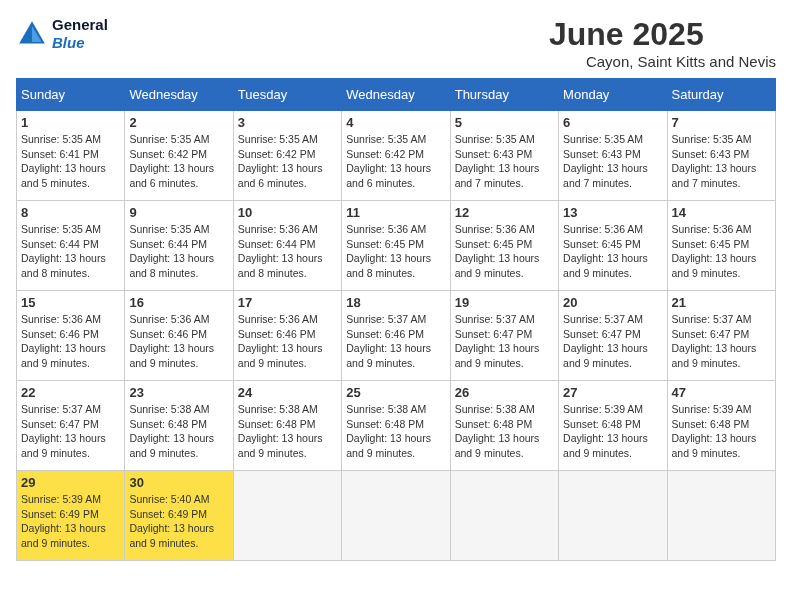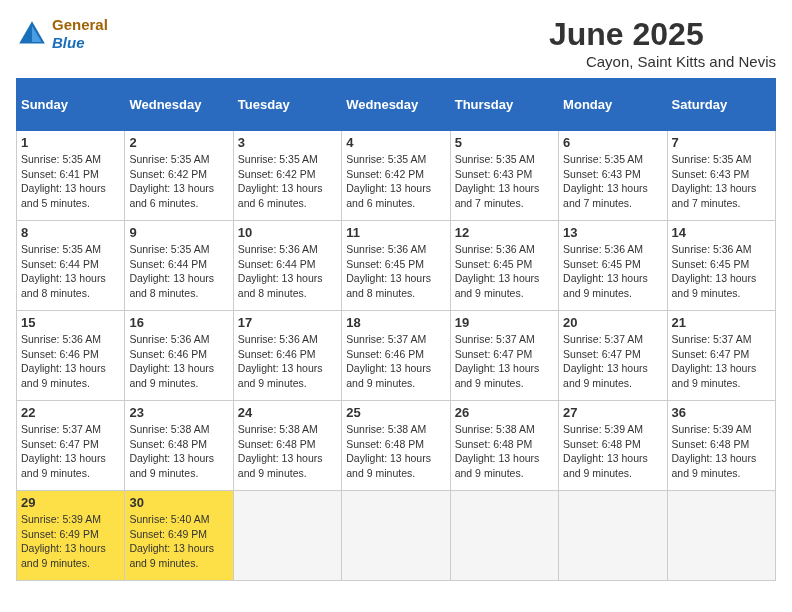--- a/index.html
+++ b/index.html
@@ -19,21 +19,21 @@
     .logo {
       display: flex;
       align-items: center;
       gap: 4px;
     }
     .logo-text {
       font-size: 15px;
       font-weight: bold;
       line-height: 1.2;
     }
-    .logo-text .general { color: #a16207; }
+    .logo-text .general { color: #0f172a; }
     .logo-text .blue { color: #1a6fbb; font-style: italic; }
     .logo-icon {
       width: 32px;
       height: 32px;
     }
     .title-area {
       text-align: left;
     }
     .month-title {
       font-size: 32px;
@@ -46,24 +46,24 @@
       margin-left: 37px;
     }
     .calendar {
       width: 100%;
       border-collapse: collapse;
       font-size: 11px;
     }
     .calendar thead th {
       background: #2a6bbf;
       color: #fff;
-      padding: 18px 4px;
+      padding: 8px 4px;
       text-align: left;
       font-size: 13px;
-      font-weight: bold;
+      font-weight: normal;
       border: 1px solid #2a6bbf;
     }
     .calendar tbody td {
       border: 1px solid #ccc;
       vertical-align: top;
       padding: 4px;
       width: calc(100% / 7);
       height: 90px;
       background: #fff;
     }
@@ -336,21 +336,21 @@
         </td>
         <td>
           <span class="day-number">27</span>
           <div class="day-info">
             Sunrise: 5:39 AM<br>
             Sunset: 6:48 PM<br>
             Daylight: 13 hours and 9 minutes.
           </div>
         </td>
         <td>
-          <span class="day-number">36</span>
+          <span class="day-number">47</span>
           <div class="day-info">
             Sunrise: 5:39 AM<br>
             Sunset: 6:48 PM<br>
             Daylight: 13 hours and 9 minutes.
           </div>
         </td>
       </tr>
       <tr>
         <td>
           <span class="day-number">29</span>

